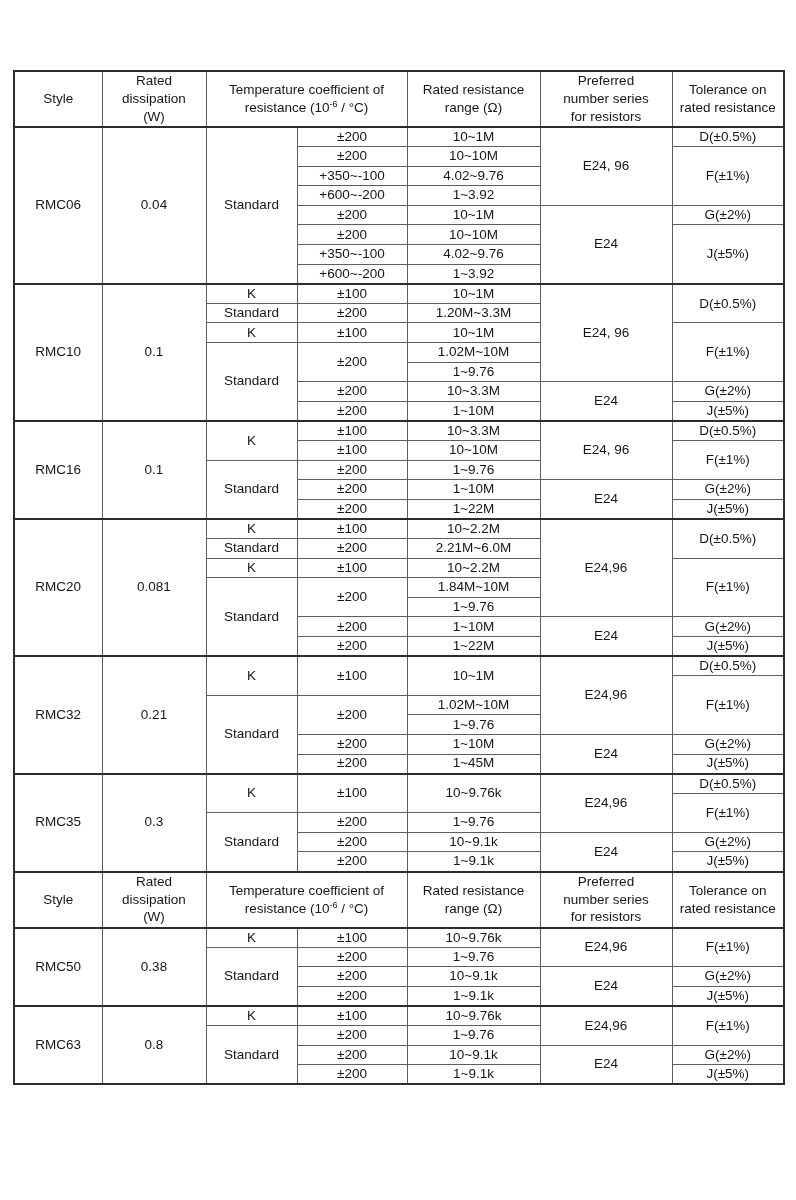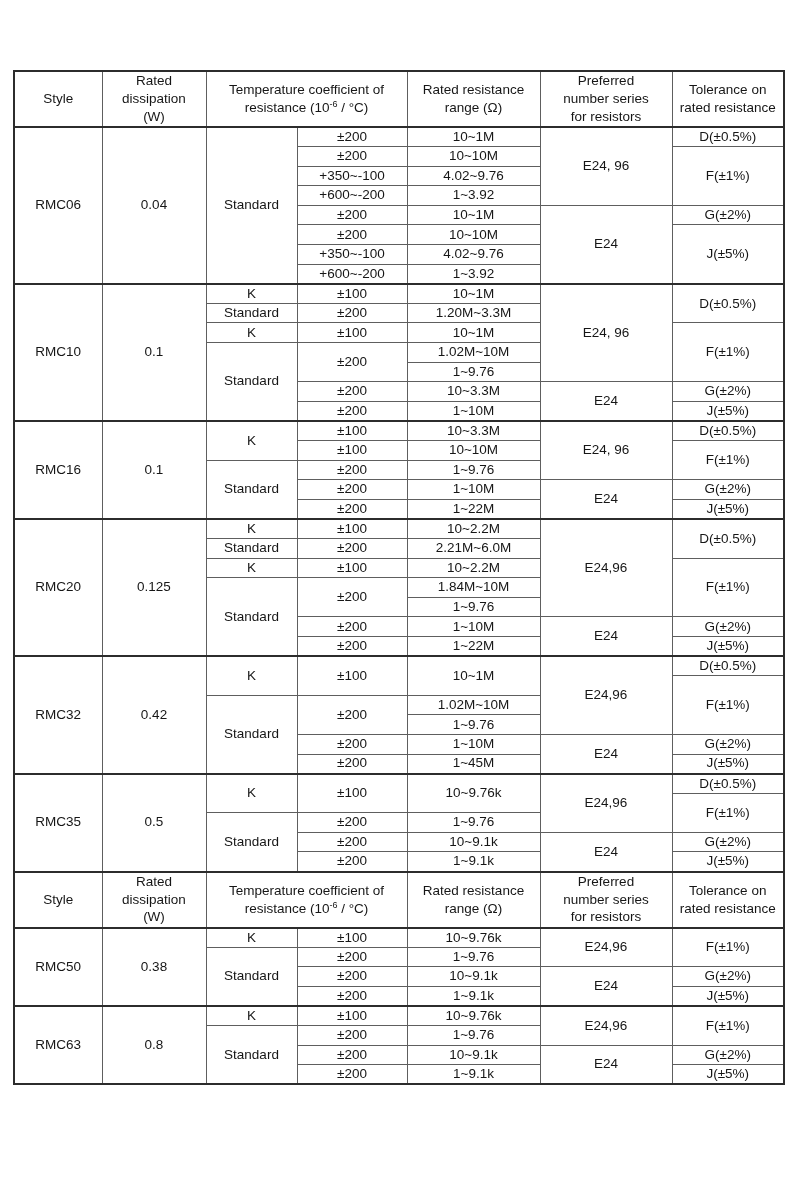--- a/index.html
+++ b/index.html
@@ -186,21 +186,21 @@
           </tr>
           <tr>
             <td>±200</td>
             <td>1~22M</td>
             <td>J(±5%)</td>
           </tr>
         </tbody>
         <tbody class="section">
           <tr>
             <td rowspan="7">RMC20</td>
-            <td rowspan="7">0.125</td>
+            <td rowspan="7">0.081</td>
             <td>K</td>
             <td>±100</td>
             <td>10~2.2M</td>
             <td rowspan="5">E24,96</td>
             <td rowspan="2">D(±0.5%)</td>
           </tr>
           <tr>
             <td>Standard</td>
             <td>±200</td>
             <td>2.21M~6.0M</td>
@@ -227,21 +227,21 @@
           </tr>
           <tr>
             <td>±200</td>
             <td>1~22M</td>
             <td>J(±5%)</td>
           </tr>
         </tbody>
         <tbody class="section">
           <tr>
             <td rowspan="6">RMC32</td>
-            <td rowspan="6">0.42</td>
+            <td rowspan="6">0.21</td>
             <td rowspan="2">K</td>
             <td rowspan="2">±100</td>
             <td rowspan="2">10~1M</td>
             <td rowspan="4">E24,96</td>
             <td>D(±0.5%)</td>
           </tr>
           <tr>
             <td rowspan="3">F(±1%)</td>
           </tr>
           <tr>
@@ -260,21 +260,21 @@
           </tr>
           <tr>
             <td>±200</td>
             <td>1~45M</td>
             <td>J(±5%)</td>
           </tr>
         </tbody>
         <tbody class="section">
           <tr>
             <td rowspan="5">RMC35</td>
-            <td rowspan="5">0.5</td>
+            <td rowspan="5">0.3</td>
             <td rowspan="2">K</td>
             <td rowspan="2">±100</td>
             <td rowspan="2">10~9.76k</td>
             <td rowspan="3">E24,96</td>
             <td>D(±0.5%)</td>
           </tr>
           <tr>
             <td rowspan="2">F(±1%)</td>
           </tr>
           <tr>

